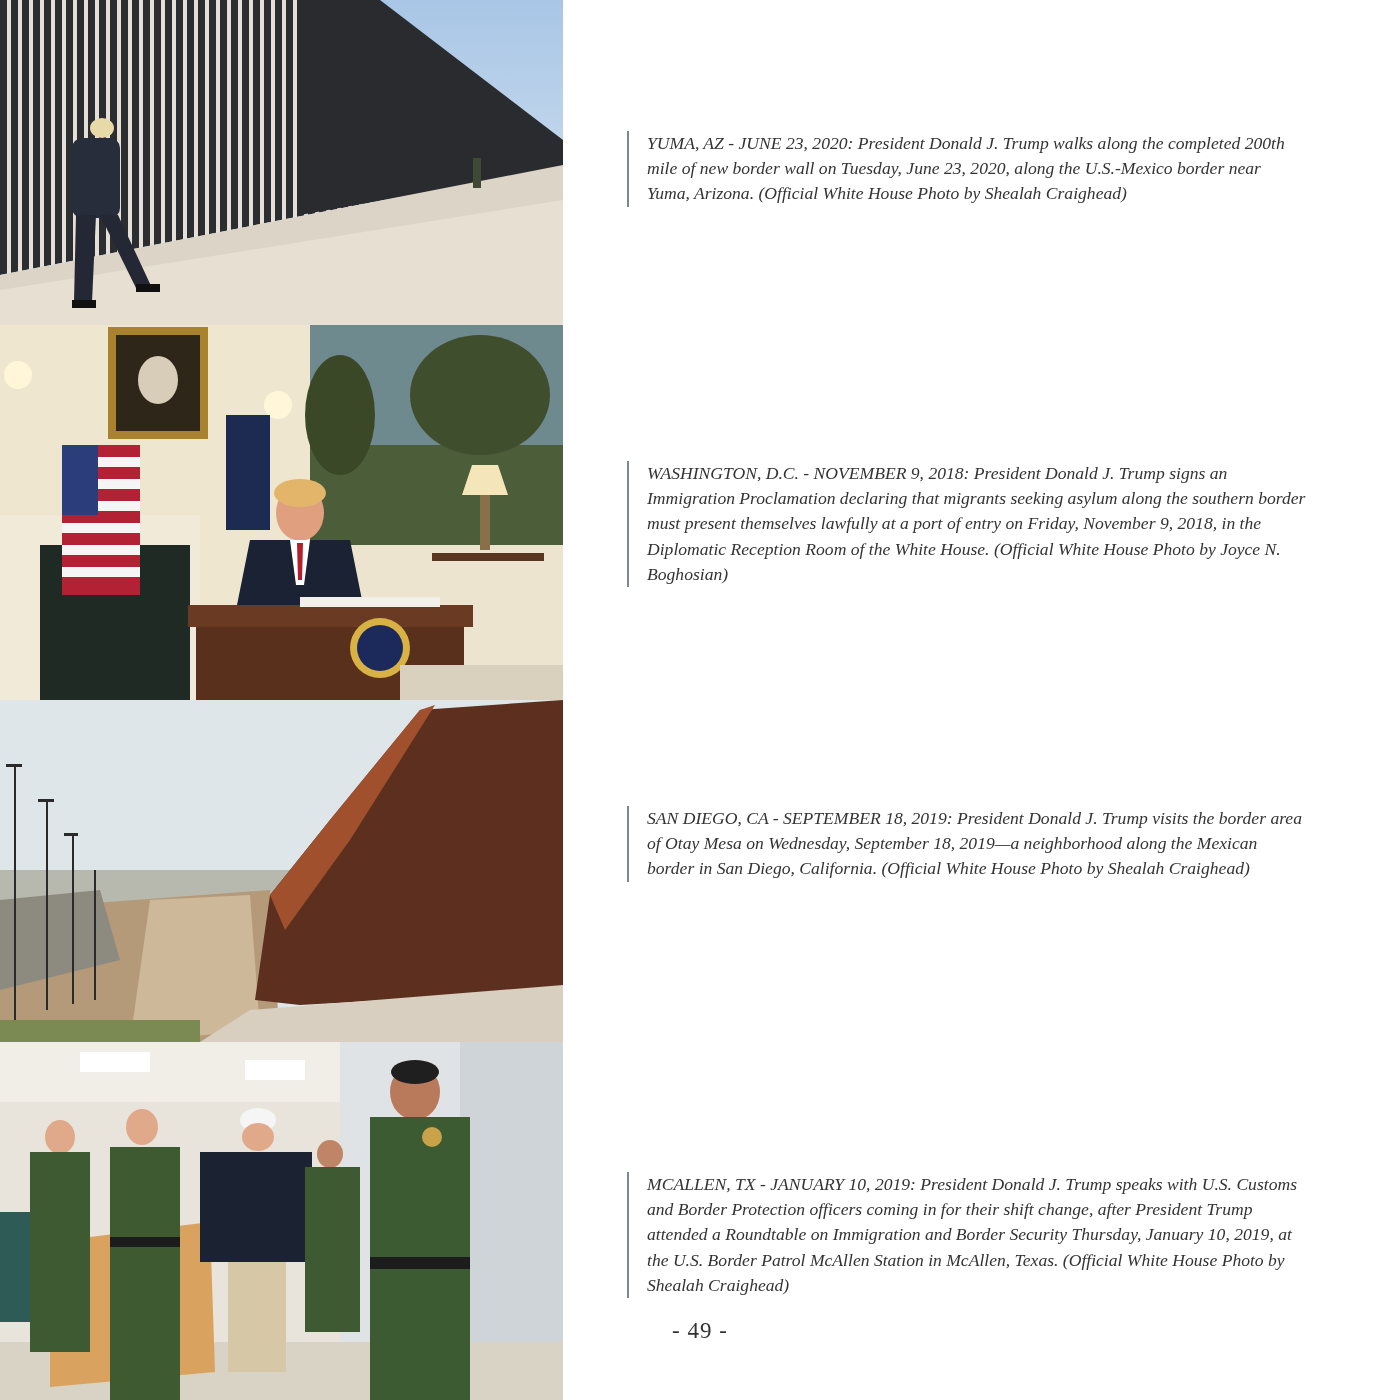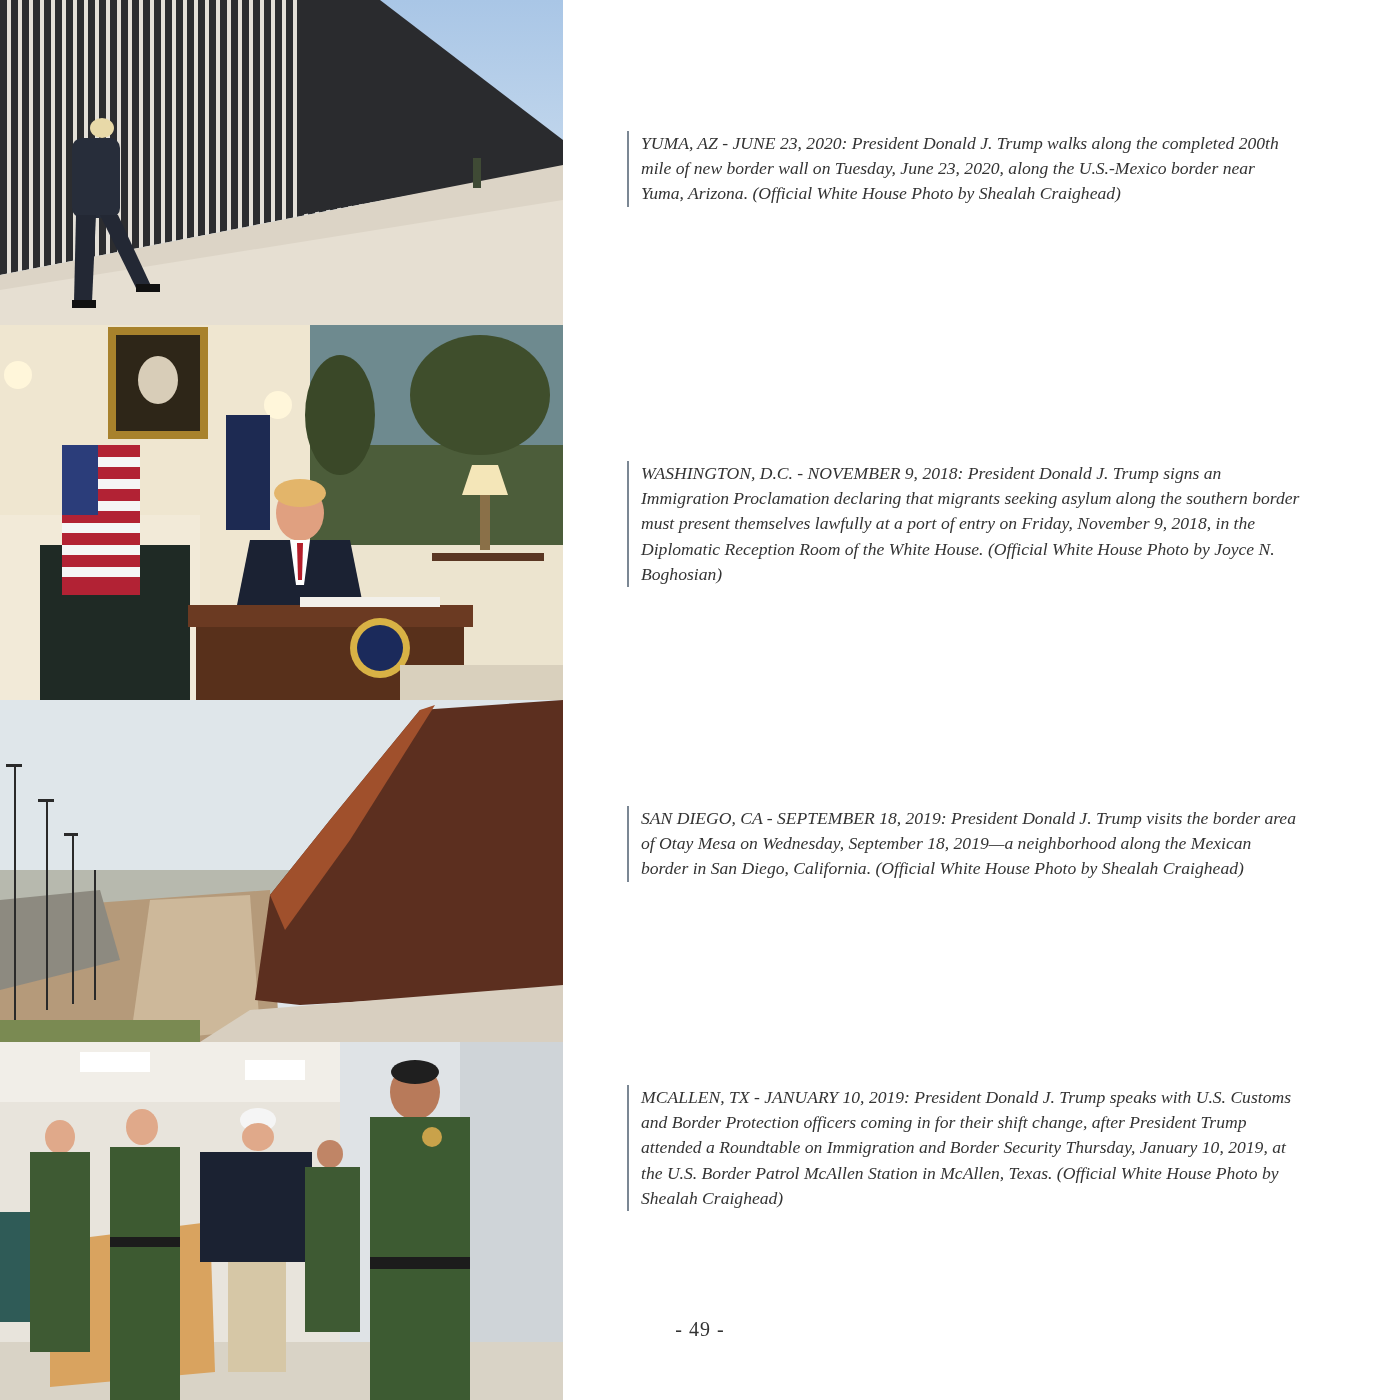--- a/index.html
+++ b/index.html
@@ -4,26 +4,26 @@
 <style>
   html, body { margin: 0; padding: 0; background: #ffffff; }
   body { width: 1400px; height: 1400px; position: relative; overflow: hidden; font-family: "Liberation Serif", "DejaVu Serif", serif; }
   .photo-col { position: absolute; left: 0; top: 0; width: 563px; height: 1400px; }
   .photo { position: absolute; left: 0; width: 563px; overflow: hidden; }
   .photo svg { display: block; width: 563px; height: 100%; }
   #p1 { top: 0; height: 325px; }
   #p2 { top: 325px; height: 375px; }
   #p3 { top: 700px; height: 342px; }
   #p4 { top: 1042px; height: 358px; }
-  .caption { position: absolute; left: 627px; width: 660px; border-left: 2px solid #7b8794; padding-left: 12px; font-style: italic; font-size: 17.6px; line-height: 25.2px; color: #333333; }
+  .caption { position: absolute; left: 627px; width: 660px; border-left: 2px solid #7b8794; padding-left: 18px; font-style: italic; font-size: 17.6px; line-height: 25.2px; color: #333333; }
   #c1 { top: 131px; }
   #c2 { top: 461px; font-style: italic; }
   #c3 { top: 806px; }
-  #c4 { top: 1085px; }
-  .page-number { position: absolute; left: 640px; top: 1318px; width: 120px; text-align: center; font-size: 20px; color: #333; letter-spacing: 1px; }
+  #c4 { top: 1172px; }
+  .page-number { position: absolute; left: 640px; top: 1318px; width: 120px; text-align: center; font-size: 23px; color: #333; letter-spacing: 1px; }
 </style>
 </head>
 <body>
 
 <div class="photo-col">
 
   <div class="photo" id="p1">
     <svg viewBox="0 0 563 325" preserveAspectRatio="none">
       <defs>
         <linearGradient id="sky1" x1="0" y1="0" x2="0" y2="1">

